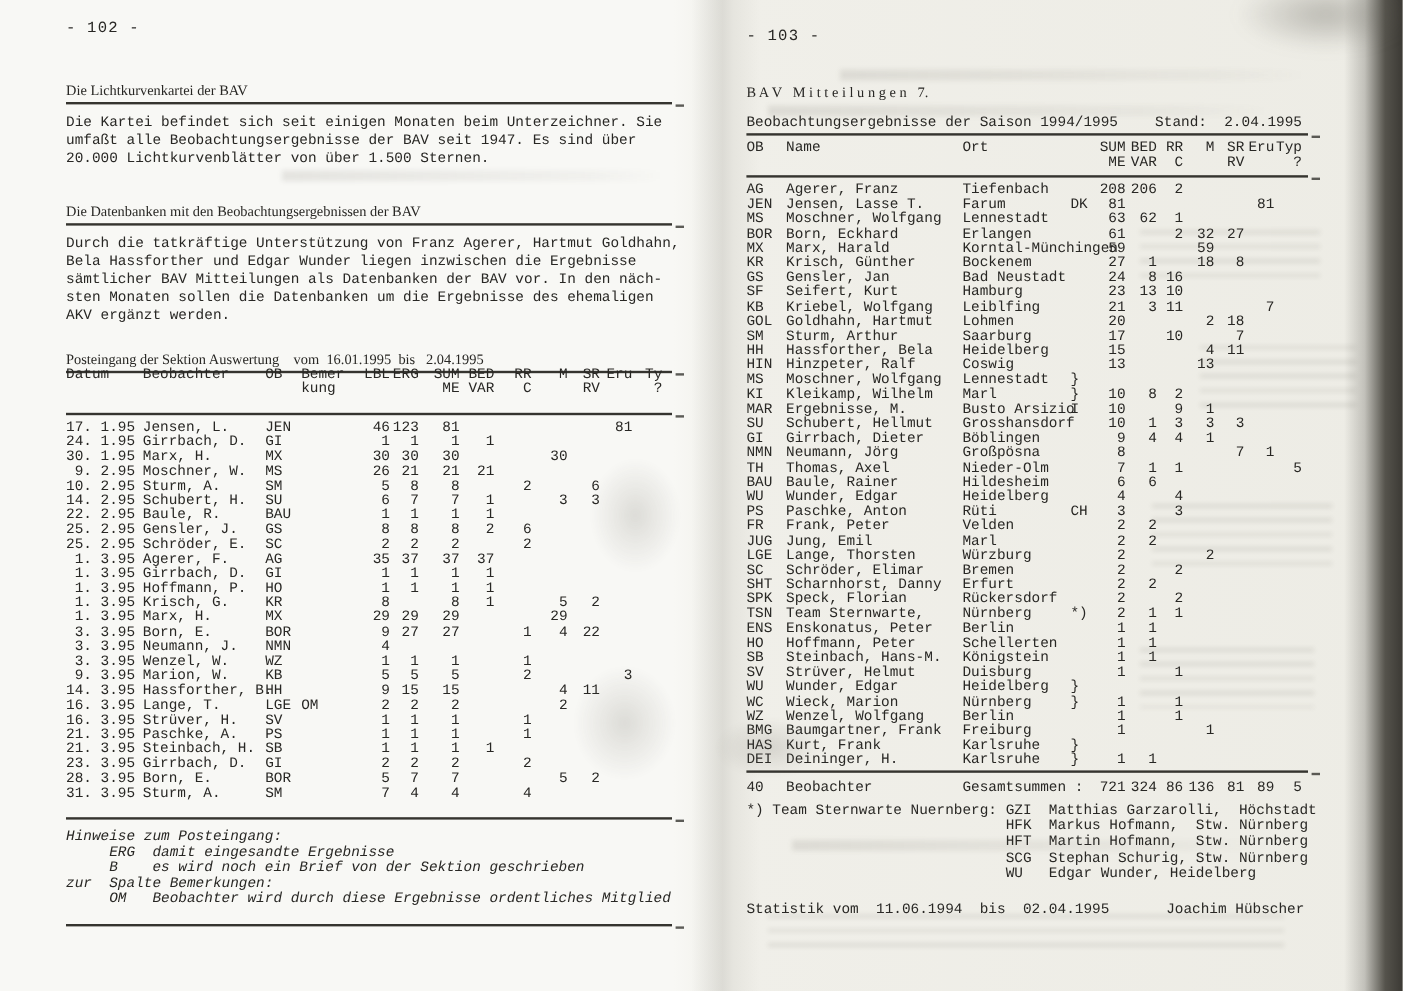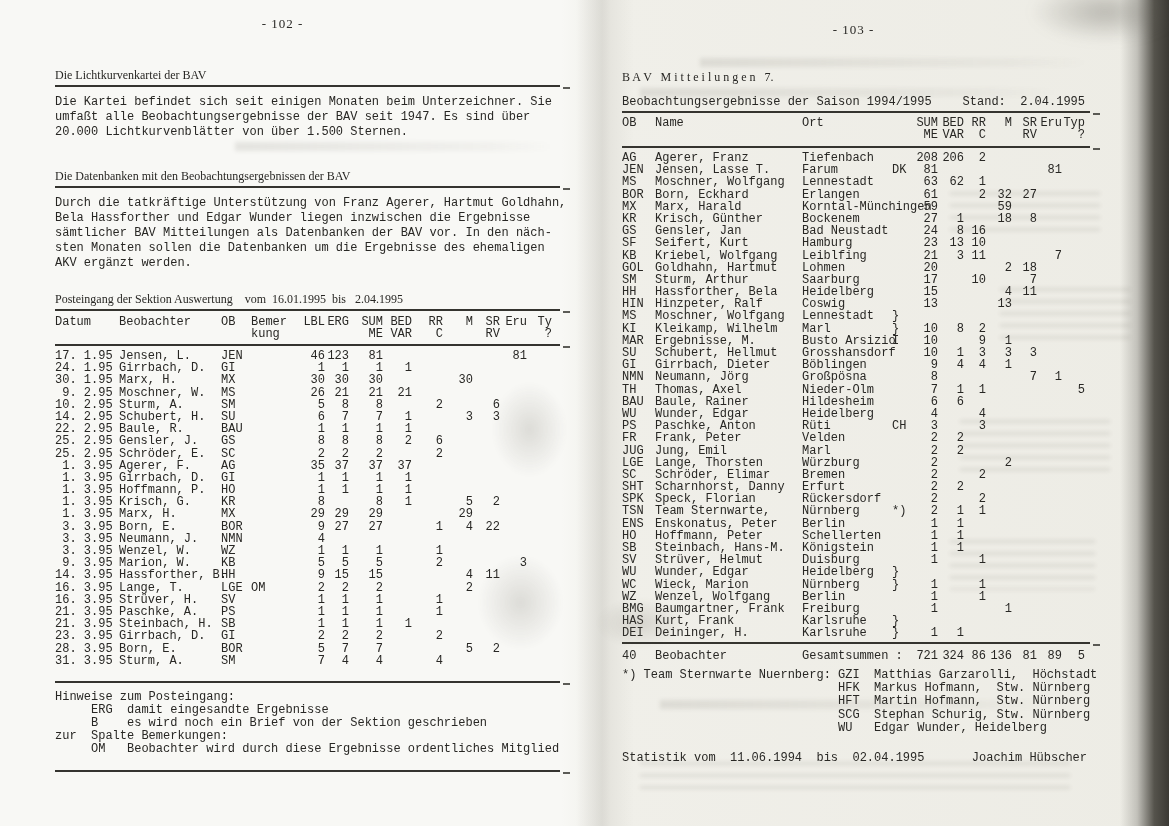--- a/index.html
+++ b/index.html
@@ -2,21 +2,21 @@
 <html><head>
 <meta charset="utf-8">
 <style>
   html,body{margin:0;padding:0;background:#9a9994;}
   .scan{position:relative;width:1169px;height:826px;overflow:hidden;
         background:linear-gradient(90deg,#f8f8f5 0,#f8f8f5 48%,#f0efe9 52%,#edece5 100%);
         font-family:"Liberation Mono","DejaVu Sans Mono",monospace;color:#282724;}
   .abs{position:absolute;}
   .mono{font-size:12px;line-height:15px;white-space:pre;}
   .tight{font-size:12px;line-height:12.9px;white-space:pre;}
-  .pageno{font-size:13px;letter-spacing:1px;text-align:center;font-family:Liberation Serif, serif;}
+  .pageno{font-size:13px;letter-spacing:1px;}
   .heading{font-size:12px;white-space:pre;font-family:Liberation Serif, serif;}
   .rule{position:absolute;height:2px;background:#35342f;}
   .rule::after{content:"";position:absolute;right:-10px;top:2px;width:7px;height:2px;background:#35342f;opacity:.8;}
   table{border-collapse:collapse;table-layout:fixed;}
   td{padding:0;font-size:12px;line-height:12.18px;white-space:pre;vertical-align:top;overflow:visible;}
   .tl{text-align:left;}.trr{text-align:right;}
   .flexrow{display:flex;justify-content:space-between;font-size:12px;white-space:pre;}
   
   .gutter{left:576px;top:0;width:58px;height:826px;
           background:linear-gradient(90deg,rgba(110,108,100,0) 0,rgba(110,108,100,.16) 45%,rgba(110,108,100,.08) 60%,rgba(110,108,100,0) 100%);}
@@ -40,21 +40,21 @@
   <div class="rule" style="left:55px;top:85px;width:505px;"></div>
   <div class="abs mono" style="left:55px;top:95px;"><div>Die Kartei befindet sich seit einigen Monaten beim Unterzeichner. Sie</div><div>umfaßt alle Beobachtungsergebnisse der BAV seit 1947. Es sind über</div><div>20.000 Lichtkurvenblätter von über 1.500 Sternen.</div></div>
 
   <div class="abs heading" style="left:55px;top:169px;">Die Datenbanken mit den Beobachtungsergebnissen der BAV</div>
   <div class="rule" style="left:55px;top:186px;width:505px;"></div>
   <div class="abs mono" style="left:55px;top:196px;"><div>Durch die tatkräftige Unterstützung von Franz Agerer, Hartmut Goldhahn,</div><div>Bela Hassforther und Edgar Wunder liegen inzwischen die Ergebnisse</div><div>sämtlicher BAV Mitteilungen als Datenbanken der BAV vor. In den näch-</div><div>sten Monaten sollen die Datenbanken um die Ergebnisse des ehemaligen</div><div>AKV ergänzt werden.</div></div>
 
   <div class="abs heading" style="left:55px;top:292px;">Posteingang der Sektion Auswertung    vom  16.01.1995  bis   2.04.1995</div>
   <div class="rule" style="left:55px;top:309px;width:505px;"></div>
 
-  <table class="abs" style="left:55px;top:316px;width:497px;">
+  <table class="abs" style="left:55px;top:306px;width:497px;">
     <colgroup>
       <col style="width:64px">
         <col style="width:102px">
         <col style="width:30px">
         <col style="width:44px">
       <col style="width:30px">
         <col style="width:24px">
         <col style="width:34px">
         <col style="width:29px">
       <col style="width:31px">
@@ -502,21 +502,21 @@
           <td class="trr">4</td>
           <td class="trr"></td>
           <td class="trr"></td>
           <td class="trr"></td>
           <td class="trr"></td>
         </tr>
       </tbody>
   </table>
   <div class="rule" style="left:55px;top:681px;width:505px;"></div>
 
-  <div class="abs tight" style="left:55px;top:691px;"><div>Hinweise zum Posteingang:</div><div>     ERG  damit eingesandte Ergebnisse</div><div>     B    es wird noch ein Brief von der Sektion geschrieben</div><div>zur  Spalte Bemerkungen:</div><div>     OM   Beobachter wird durch diese Ergebnisse ordentliches Mitglied</div></div>
+  <div class="abs tight" style="left:55px;top:691px;font-style:italic;"><div>Hinweise zum Posteingang:</div><div>     ERG  damit eingesandte Ergebnisse</div><div>     B    es wird noch ein Brief von der Sektion geschrieben</div><div>zur  Spalte Bemerkungen:</div><div>     OM   Beobachter wird durch diese Ergebnisse ordentliches Mitglied</div></div>
   <div class="rule" style="left:55px;top:770px;width:505px;"></div>
 
   <div class="abs pageno" style="left:622px;top:22px;width:463px;">- 103 -</div>
 
   <div class="abs heading" style="left:622px;top:70px;">B A V   M i t t e i l u n g e n   7.</div>
 
   <div class="abs flexrow" style="left:622px;top:95px;width:463px;">
     <span>Beobachtungsergebnisse der Saison 1994/1995</span>
     <span>Stand:  2.04.1995</span>
   </div>

